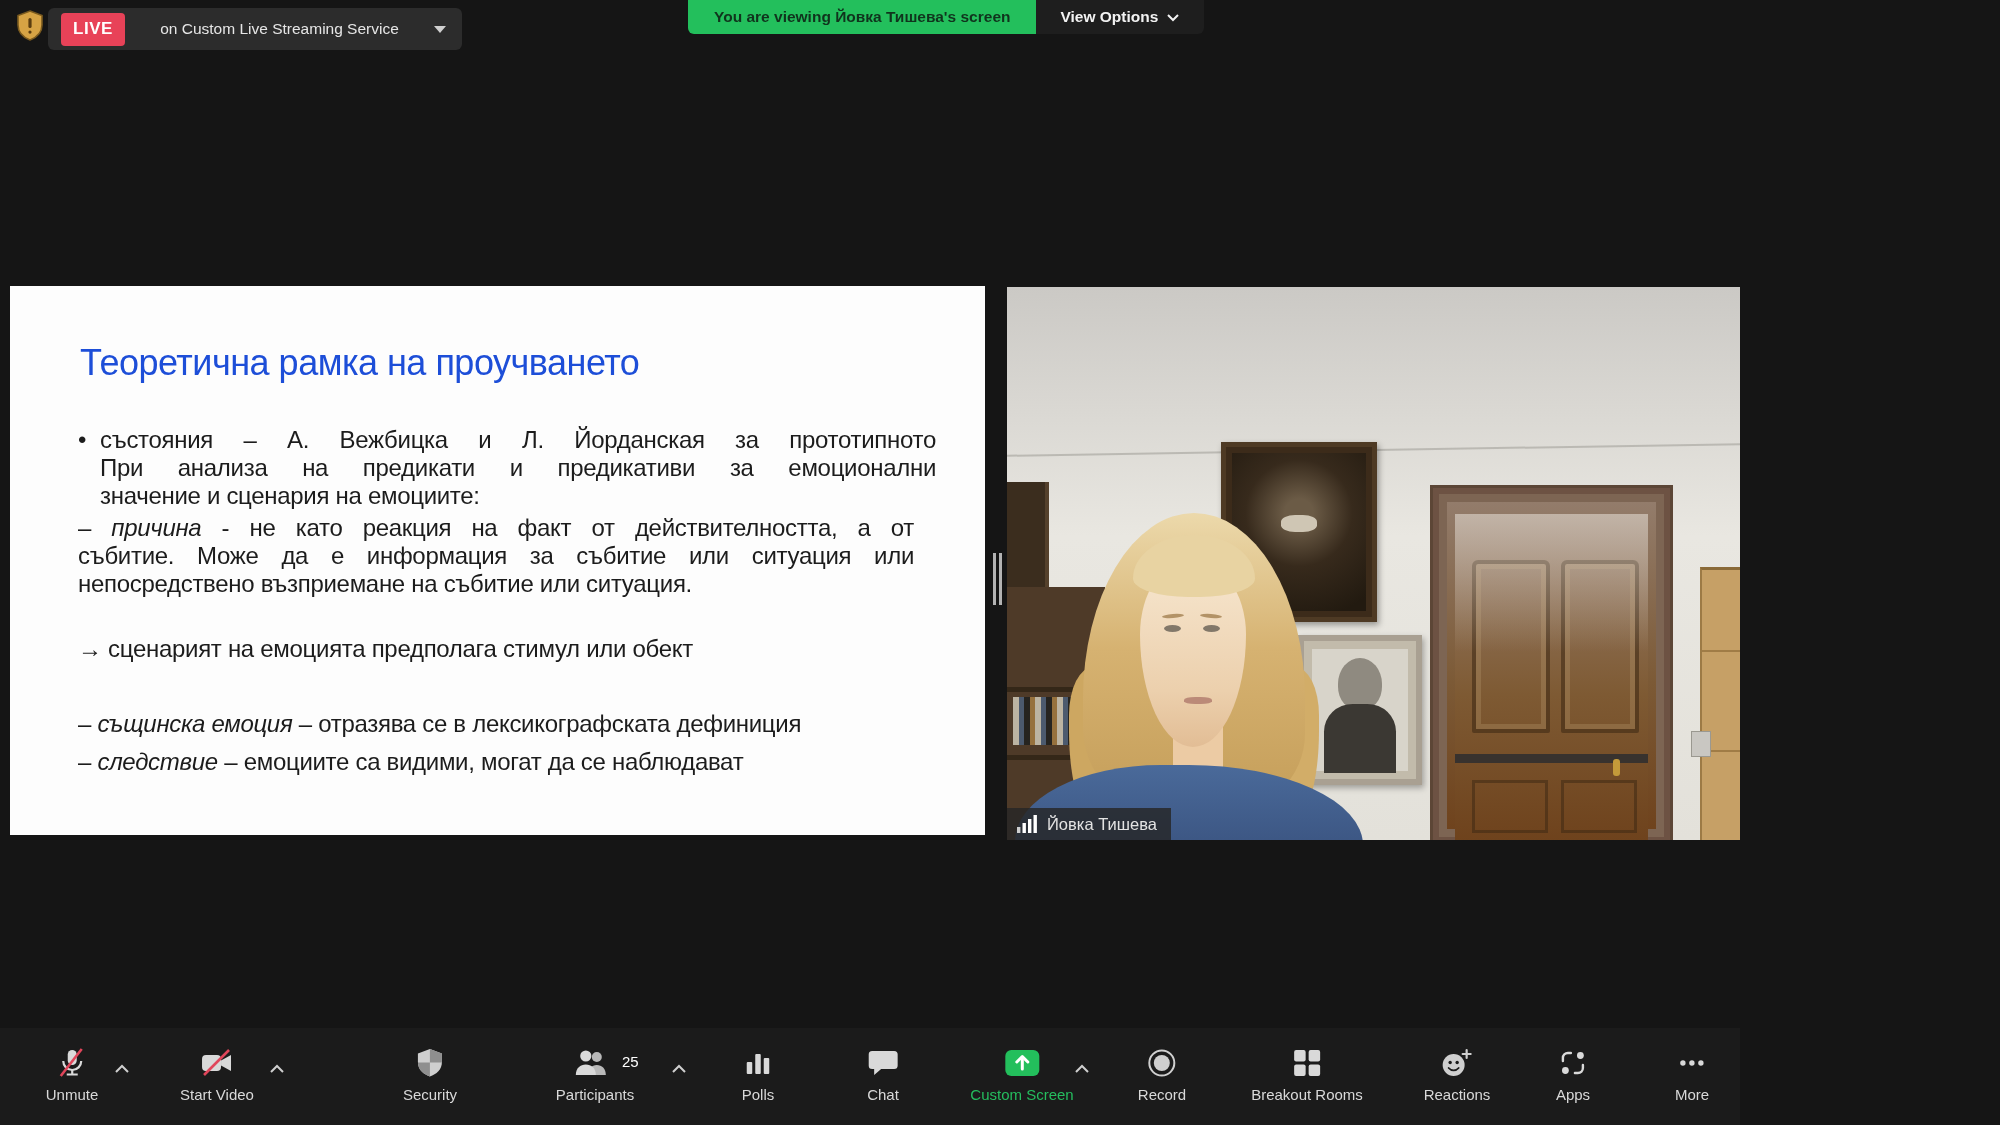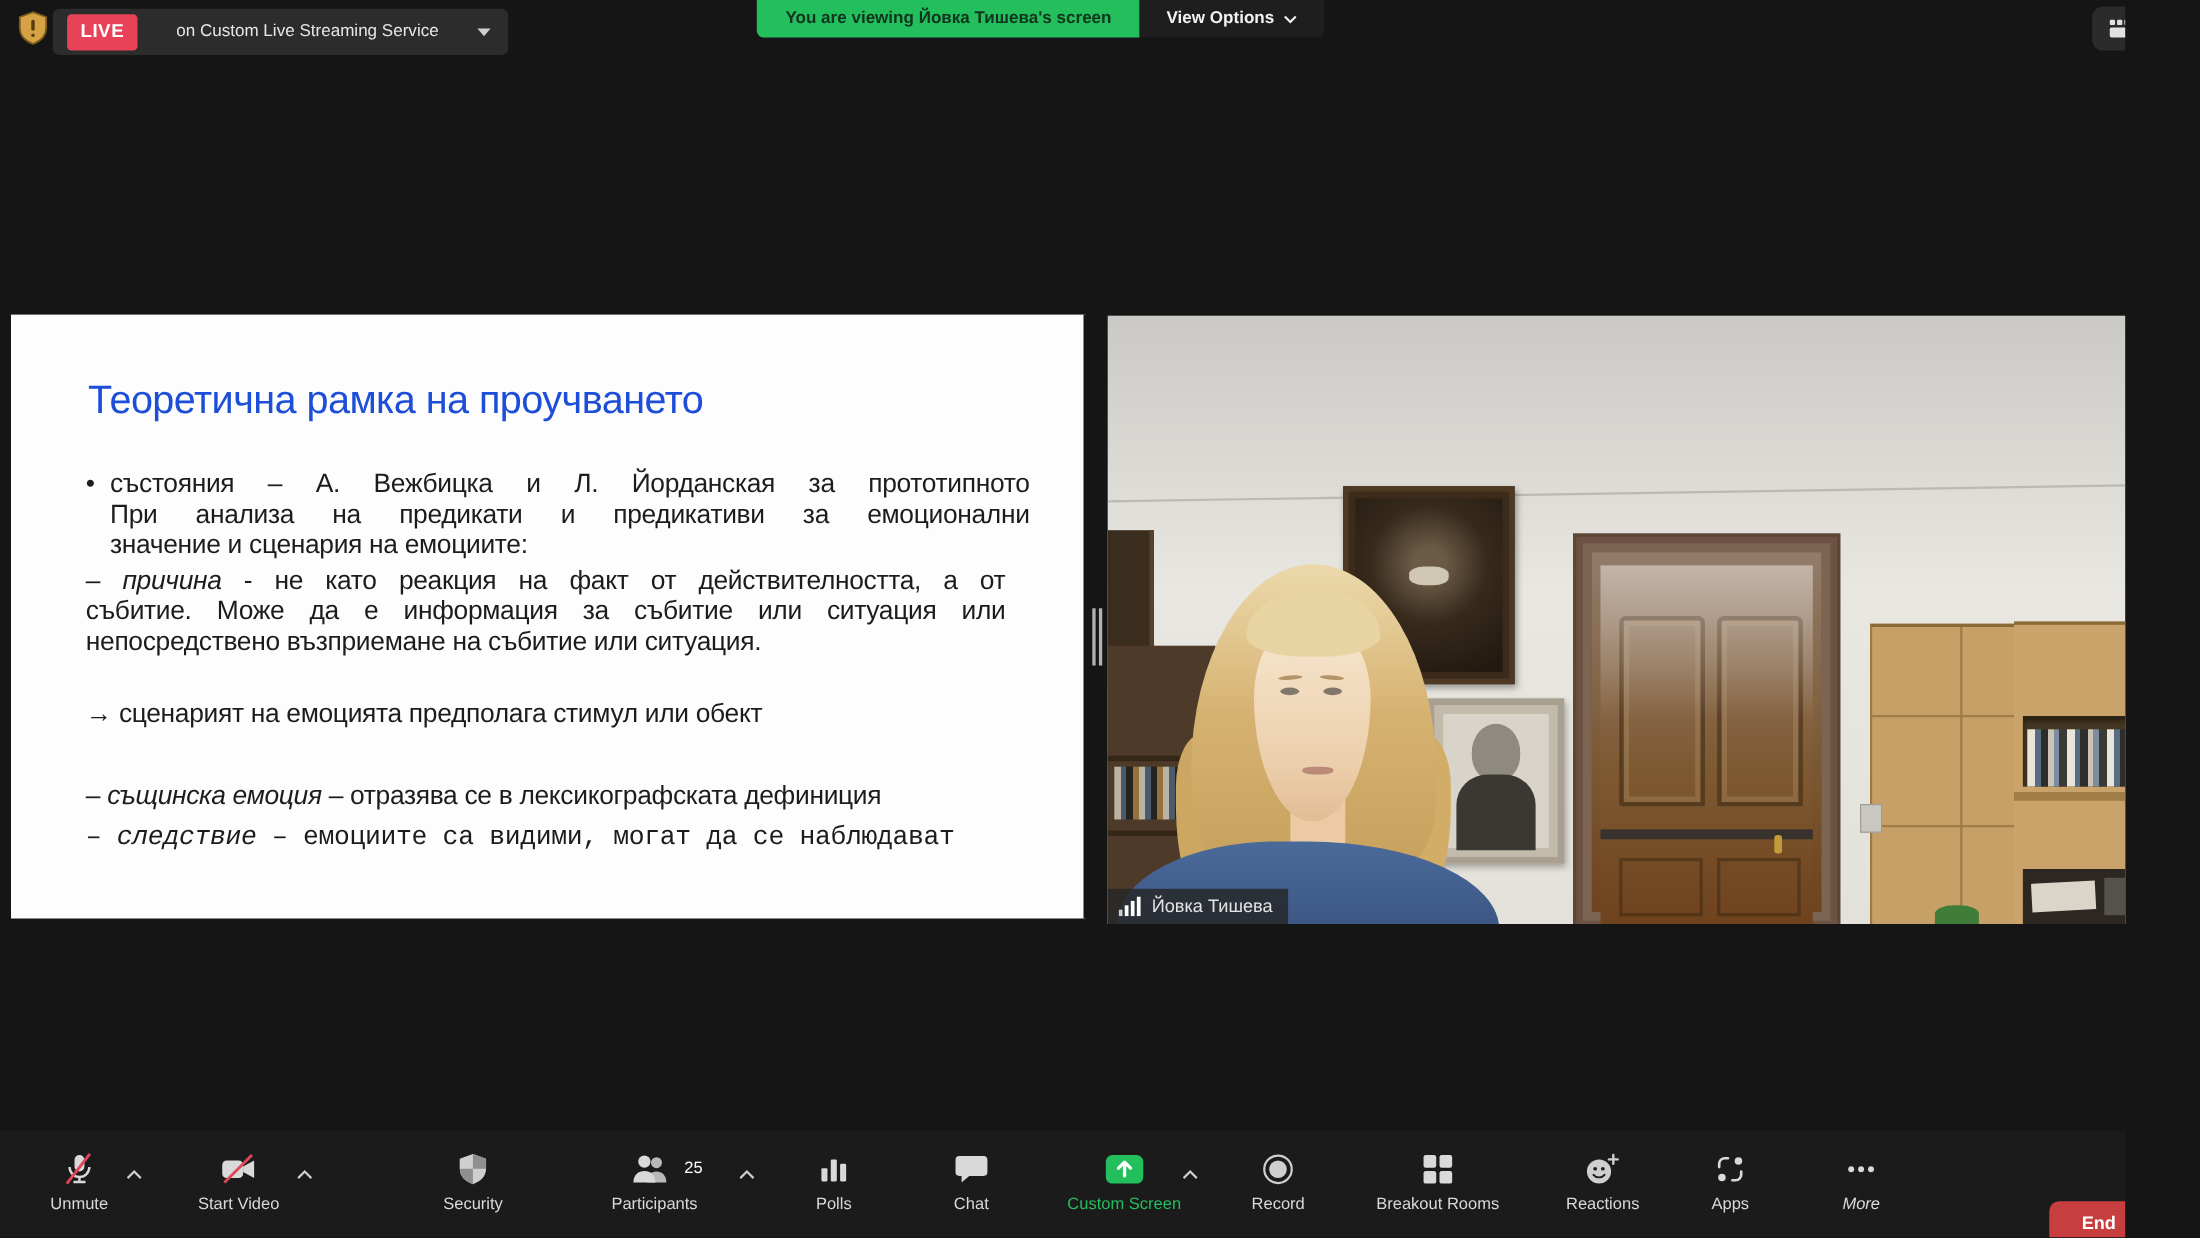--- a/index.html
+++ b/index.html
@@ -1,16 +1,16 @@
 <!DOCTYPE html>
 <html><head>
 <meta charset="utf-8">
 <style>
   html,body{margin:0;padding:0;background:#151515;}
-  #app{position:relative;width:1932px;height:1125px;background:#151515;overflow:hidden;
+  #app{position:relative;width:1740px;height:1125px;background:#151515;overflow:hidden;
        font-family:"Liberation Sans",sans-serif;-webkit-font-smoothing:antialiased;}
   .abs{position:absolute;}
 
   
   .live-pill{left:48px;top:8px;width:414px;height:42px;background:#2c2c2c;border-radius:6px;
              display:flex;align-items:center;}
   .live-badge{margin-left:13px;width:64px;height:33px;background:#e84258;border-radius:4px;
               color:#fff;font-weight:bold;font-size:17px;letter-spacing:.5px;
               display:flex;align-items:center;justify-content:center;}
   .live-service{flex:1;text-align:center;color:#e6e6e6;font-size:15.5px;}
@@ -178,21 +178,21 @@
       <span>→</span>
       <span>сценарият на емоцията предполага стимул или обект</span>
     </div>
 
     <div class="para lline" style="top:424px;">
       <span>–</span>
       <span class="it">същинска емоция</span>
       <span>– отразява се в лексикографската дефиниция</span>
     </div>
 
-    <div class="para lline" style="top:462px;font-family:Liberation Mono, monospace;">
+    <div class="para lline" style="top:462px;">
       <span>–</span>
       <span class="it">следствие</span>
       <span>– емоциите са видими, могат да се наблюдават</span>
     </div>
   </div>
 
   <div class="abs pane-divider">
     <div class="handle-line" style="left:8px;"></div>
     <div class="handle-line" style="left:14px;"></div>
   </div>
@@ -424,21 +424,21 @@
       <svg width="28" height="28" viewBox="0 0 28 28">
         <path d="M12 4 H9 a5 5 0 0 0 -5 5 v3" fill="none" stroke="#d9d9d9" stroke-width="2.4" stroke-linecap="round"></path>
         <path d="M16 24 h3 a5 5 0 0 0 5 -5 v-3" fill="none" stroke="#d9d9d9" stroke-width="2.4" stroke-linecap="round"></path>
         <circle cx="21.5" cy="6.5" r="3.4" fill="#d9d9d9"></circle>
         <circle cx="6.5" cy="21.5" r="3.4" fill="#d9d9d9"></circle>
       </svg>
     </div>
     <div class="lbl">Apps</div>
   </div>
 
-  <div class="tbtn" style="left:1692px;font-style:italic;">
+  <div class="tbtn" style="left:1692px;">
     <div class="ico">
       <svg width="30" height="28" viewBox="0 0 30 28">
         <circle cx="6" cy="14" r="2.7" fill="#d9d9d9"></circle>
         <circle cx="15" cy="14" r="2.7" fill="#d9d9d9"></circle>
         <circle cx="24" cy="14" r="2.7" fill="#d9d9d9"></circle>
       </svg>
     </div>
     <div class="lbl">More</div>
   </div>
 

